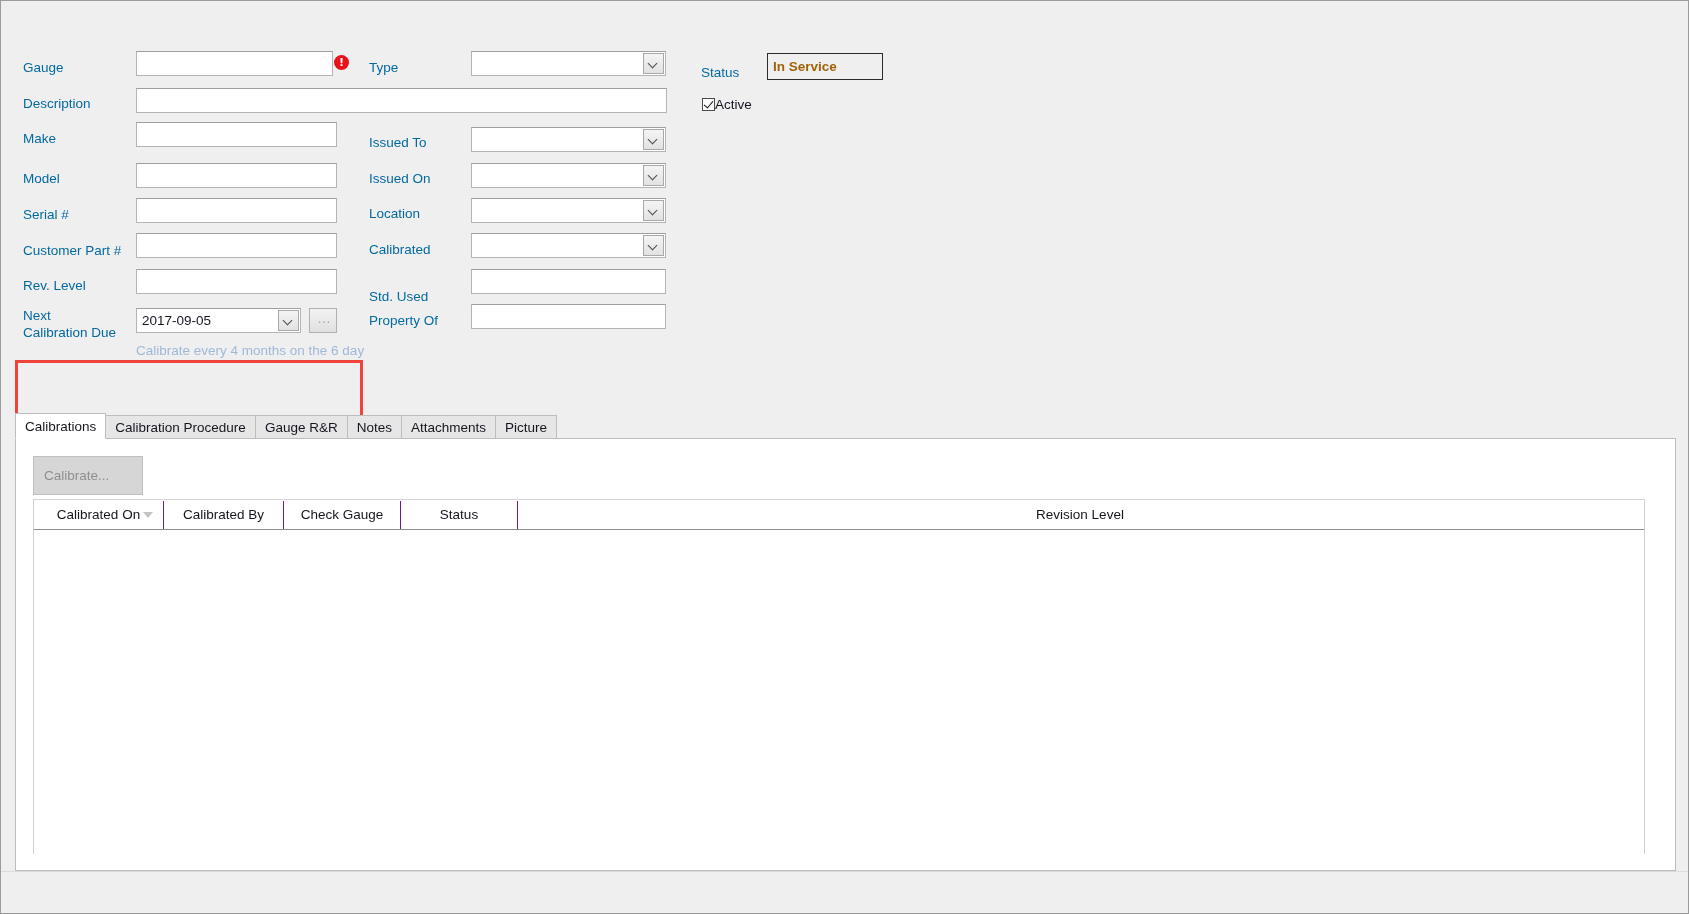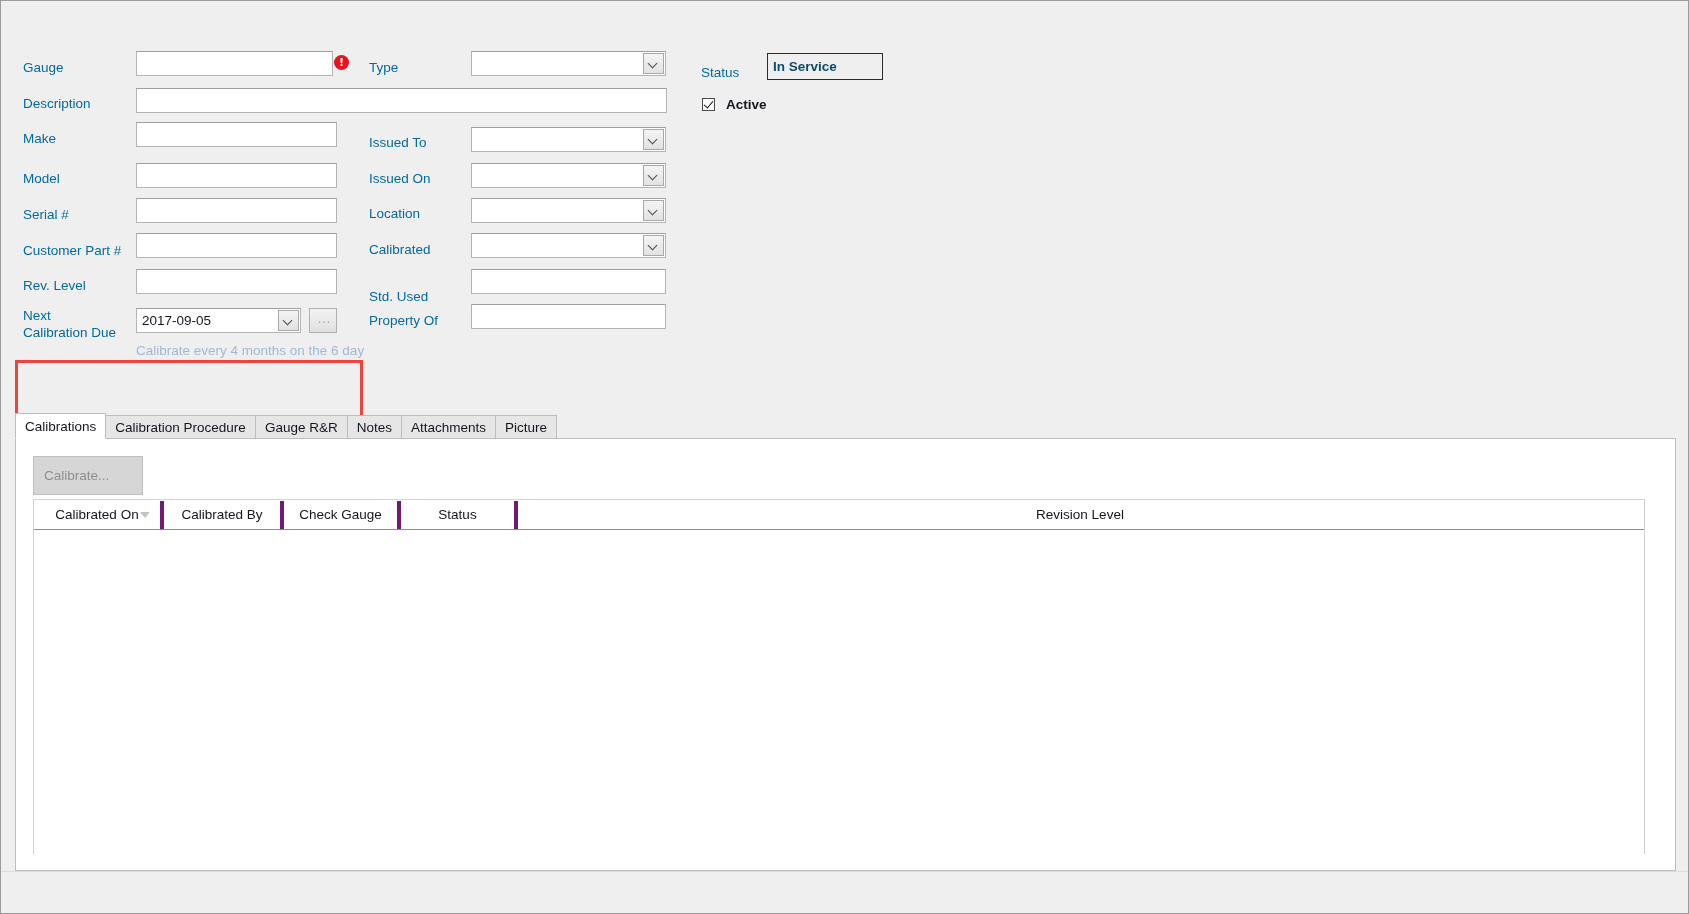--- a/index.html
+++ b/index.html
@@ -170,31 +170,30 @@
     position: absolute;
     box-sizing: border-box;
     background: #efefef;
     border: 1px solid #2b2b2b;
     height: 27px;
     display: flex;
     align-items: center;
     padding-left: 5px;
     font-weight: bold;
     font-size: 13.5px;
-    color: #0c4a6e;
+    color: #a16207;
   }
 
   
   .chk-wrap {
     position: absolute;
     display: flex;
     align-items: center;
-    gap: 11px;
+    gap: 0;
     cursor: pointer;
-    font-weight: bold;
   }
   .chk-box {
     width: 13px; height: 13px;
     box-sizing: border-box;
     background: #ffffff;
     border: 1px solid #4a4a4a;
     position: relative;
   }
   .chk-box.checked::after {
     content: "";
@@ -321,21 +320,21 @@
     align-items: center;
   }
   .grid-header .col {
     height: 28px;
     box-sizing: border-box;
     display: flex;
     align-items: center;
     justify-content: center;
     font-size: 13.5px;
     color: #15151f;
-    border-right: 4px solid #701a75;
+    border-right: 1px solid #701a75;
     position: relative;
     cursor: pointer;
     white-space: nowrap;
   }
   .sort-arrow {
     position: absolute;
     right: 10px;
     width: 0; height: 0;
     border-left: 5px solid transparent;
     border-right: 5px solid transparent;

